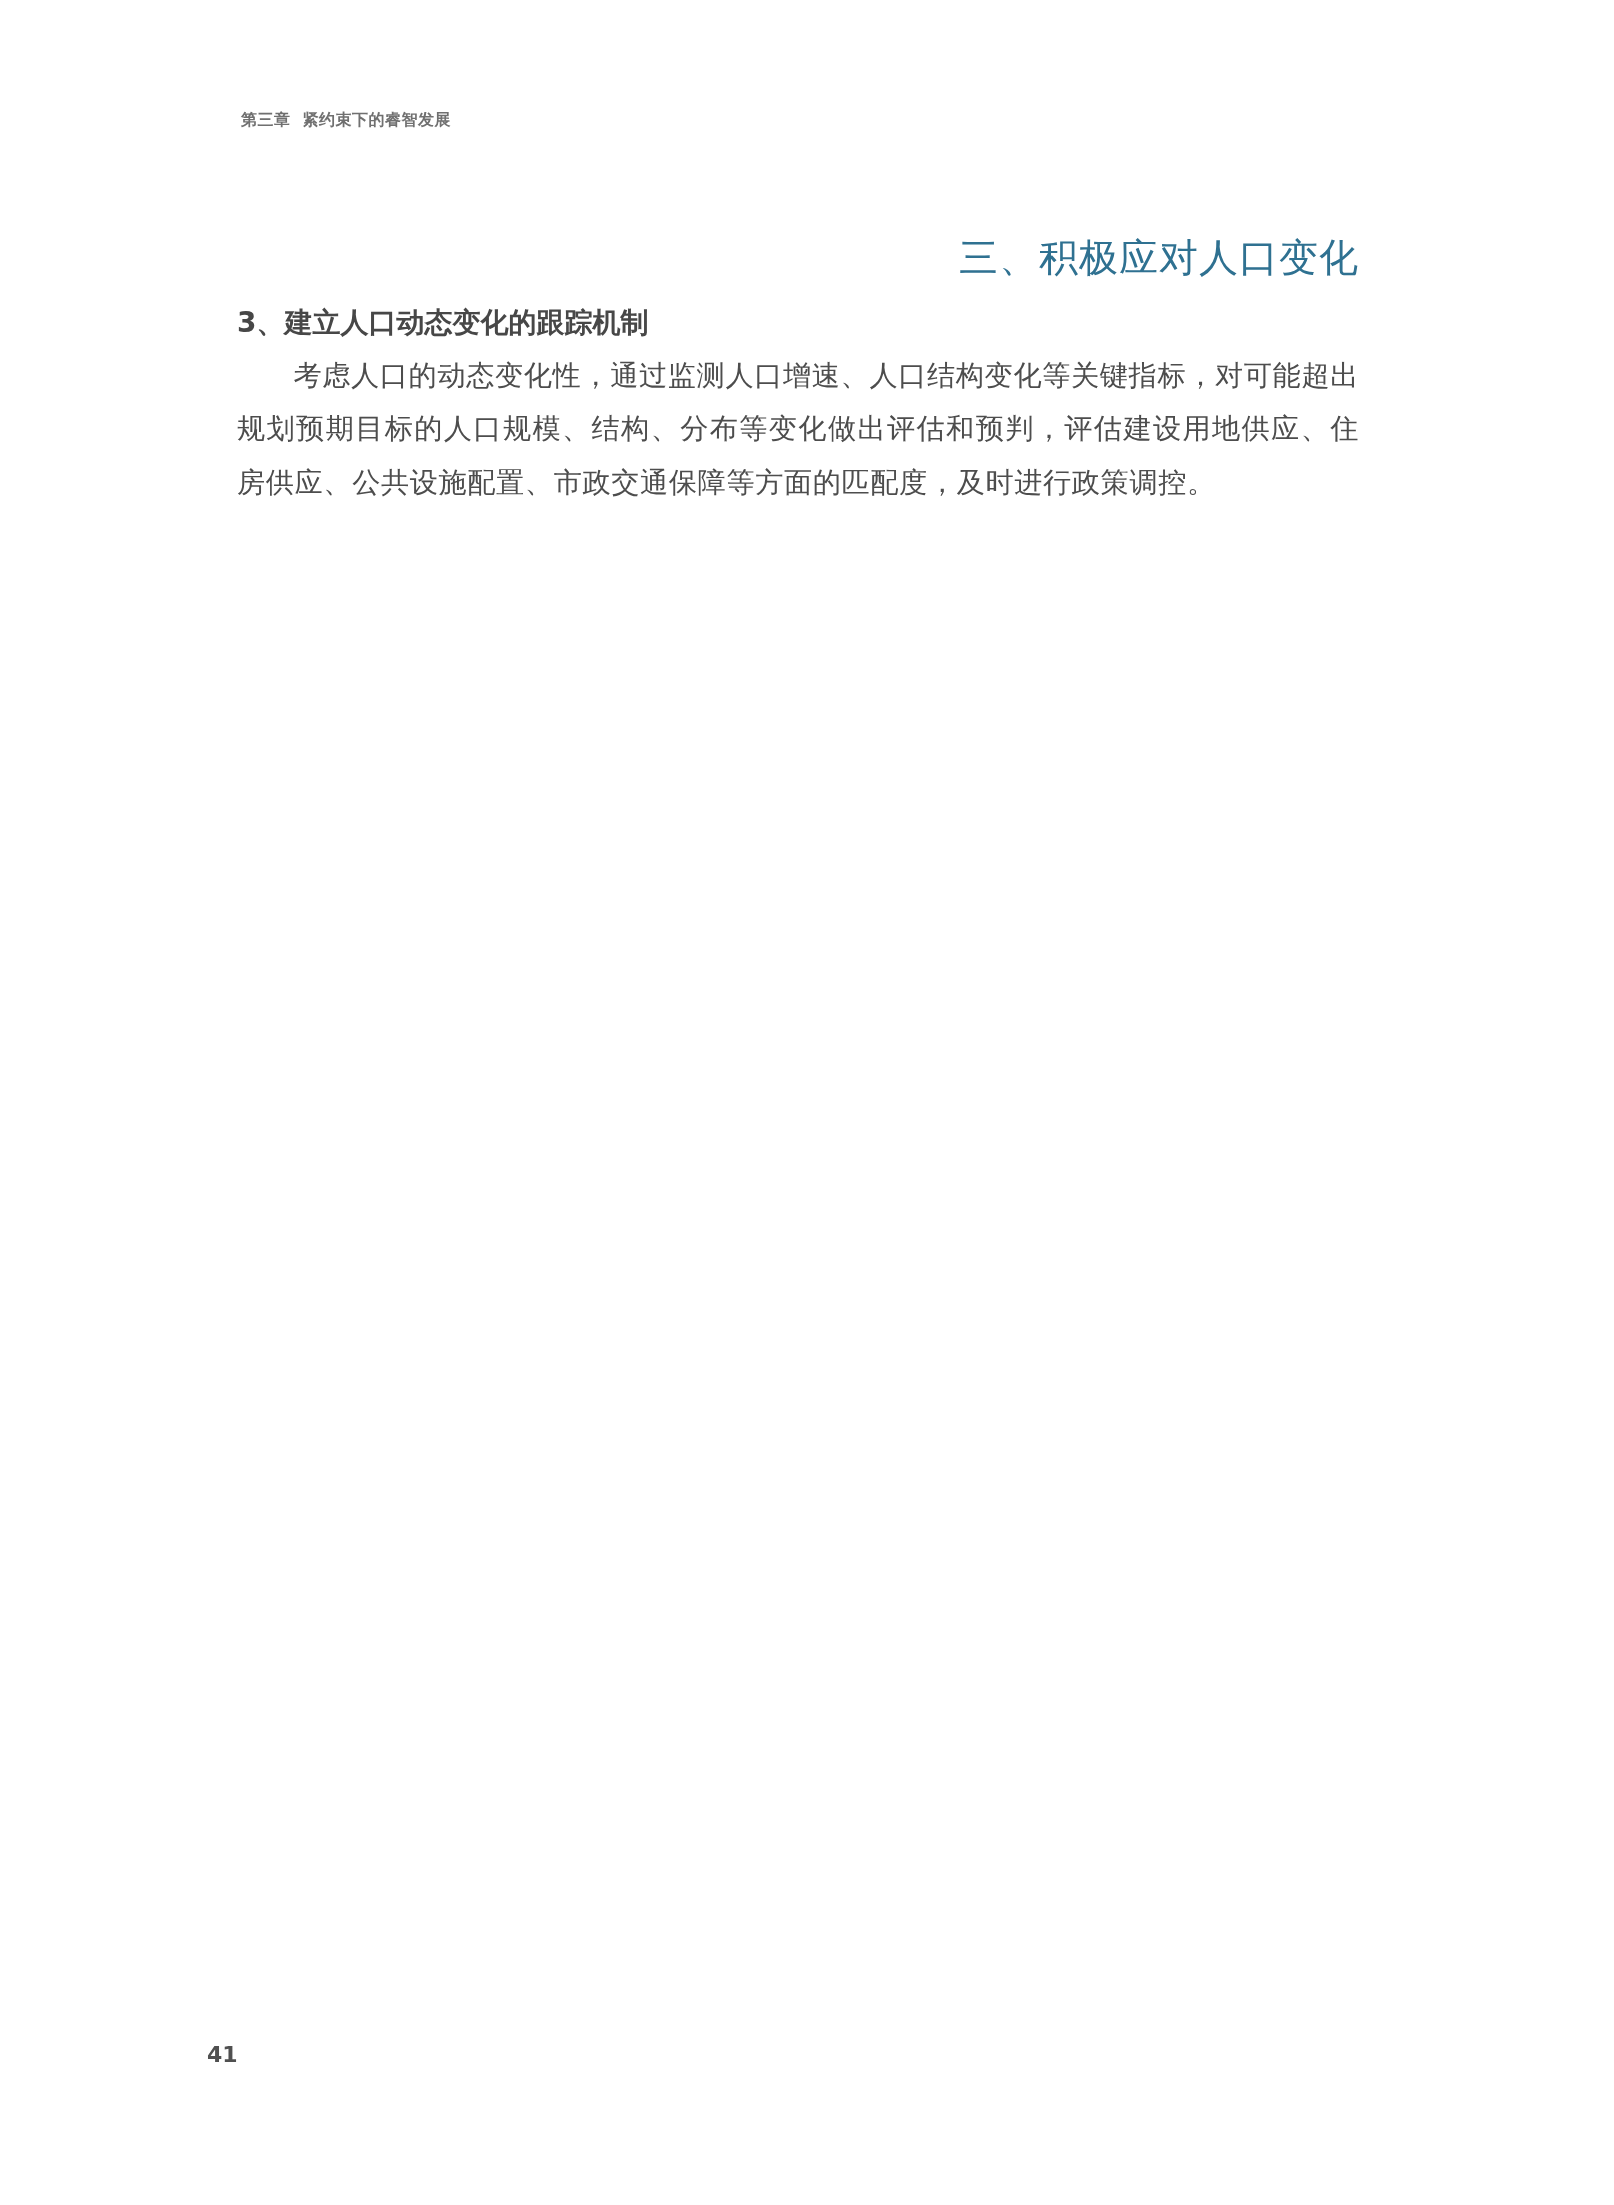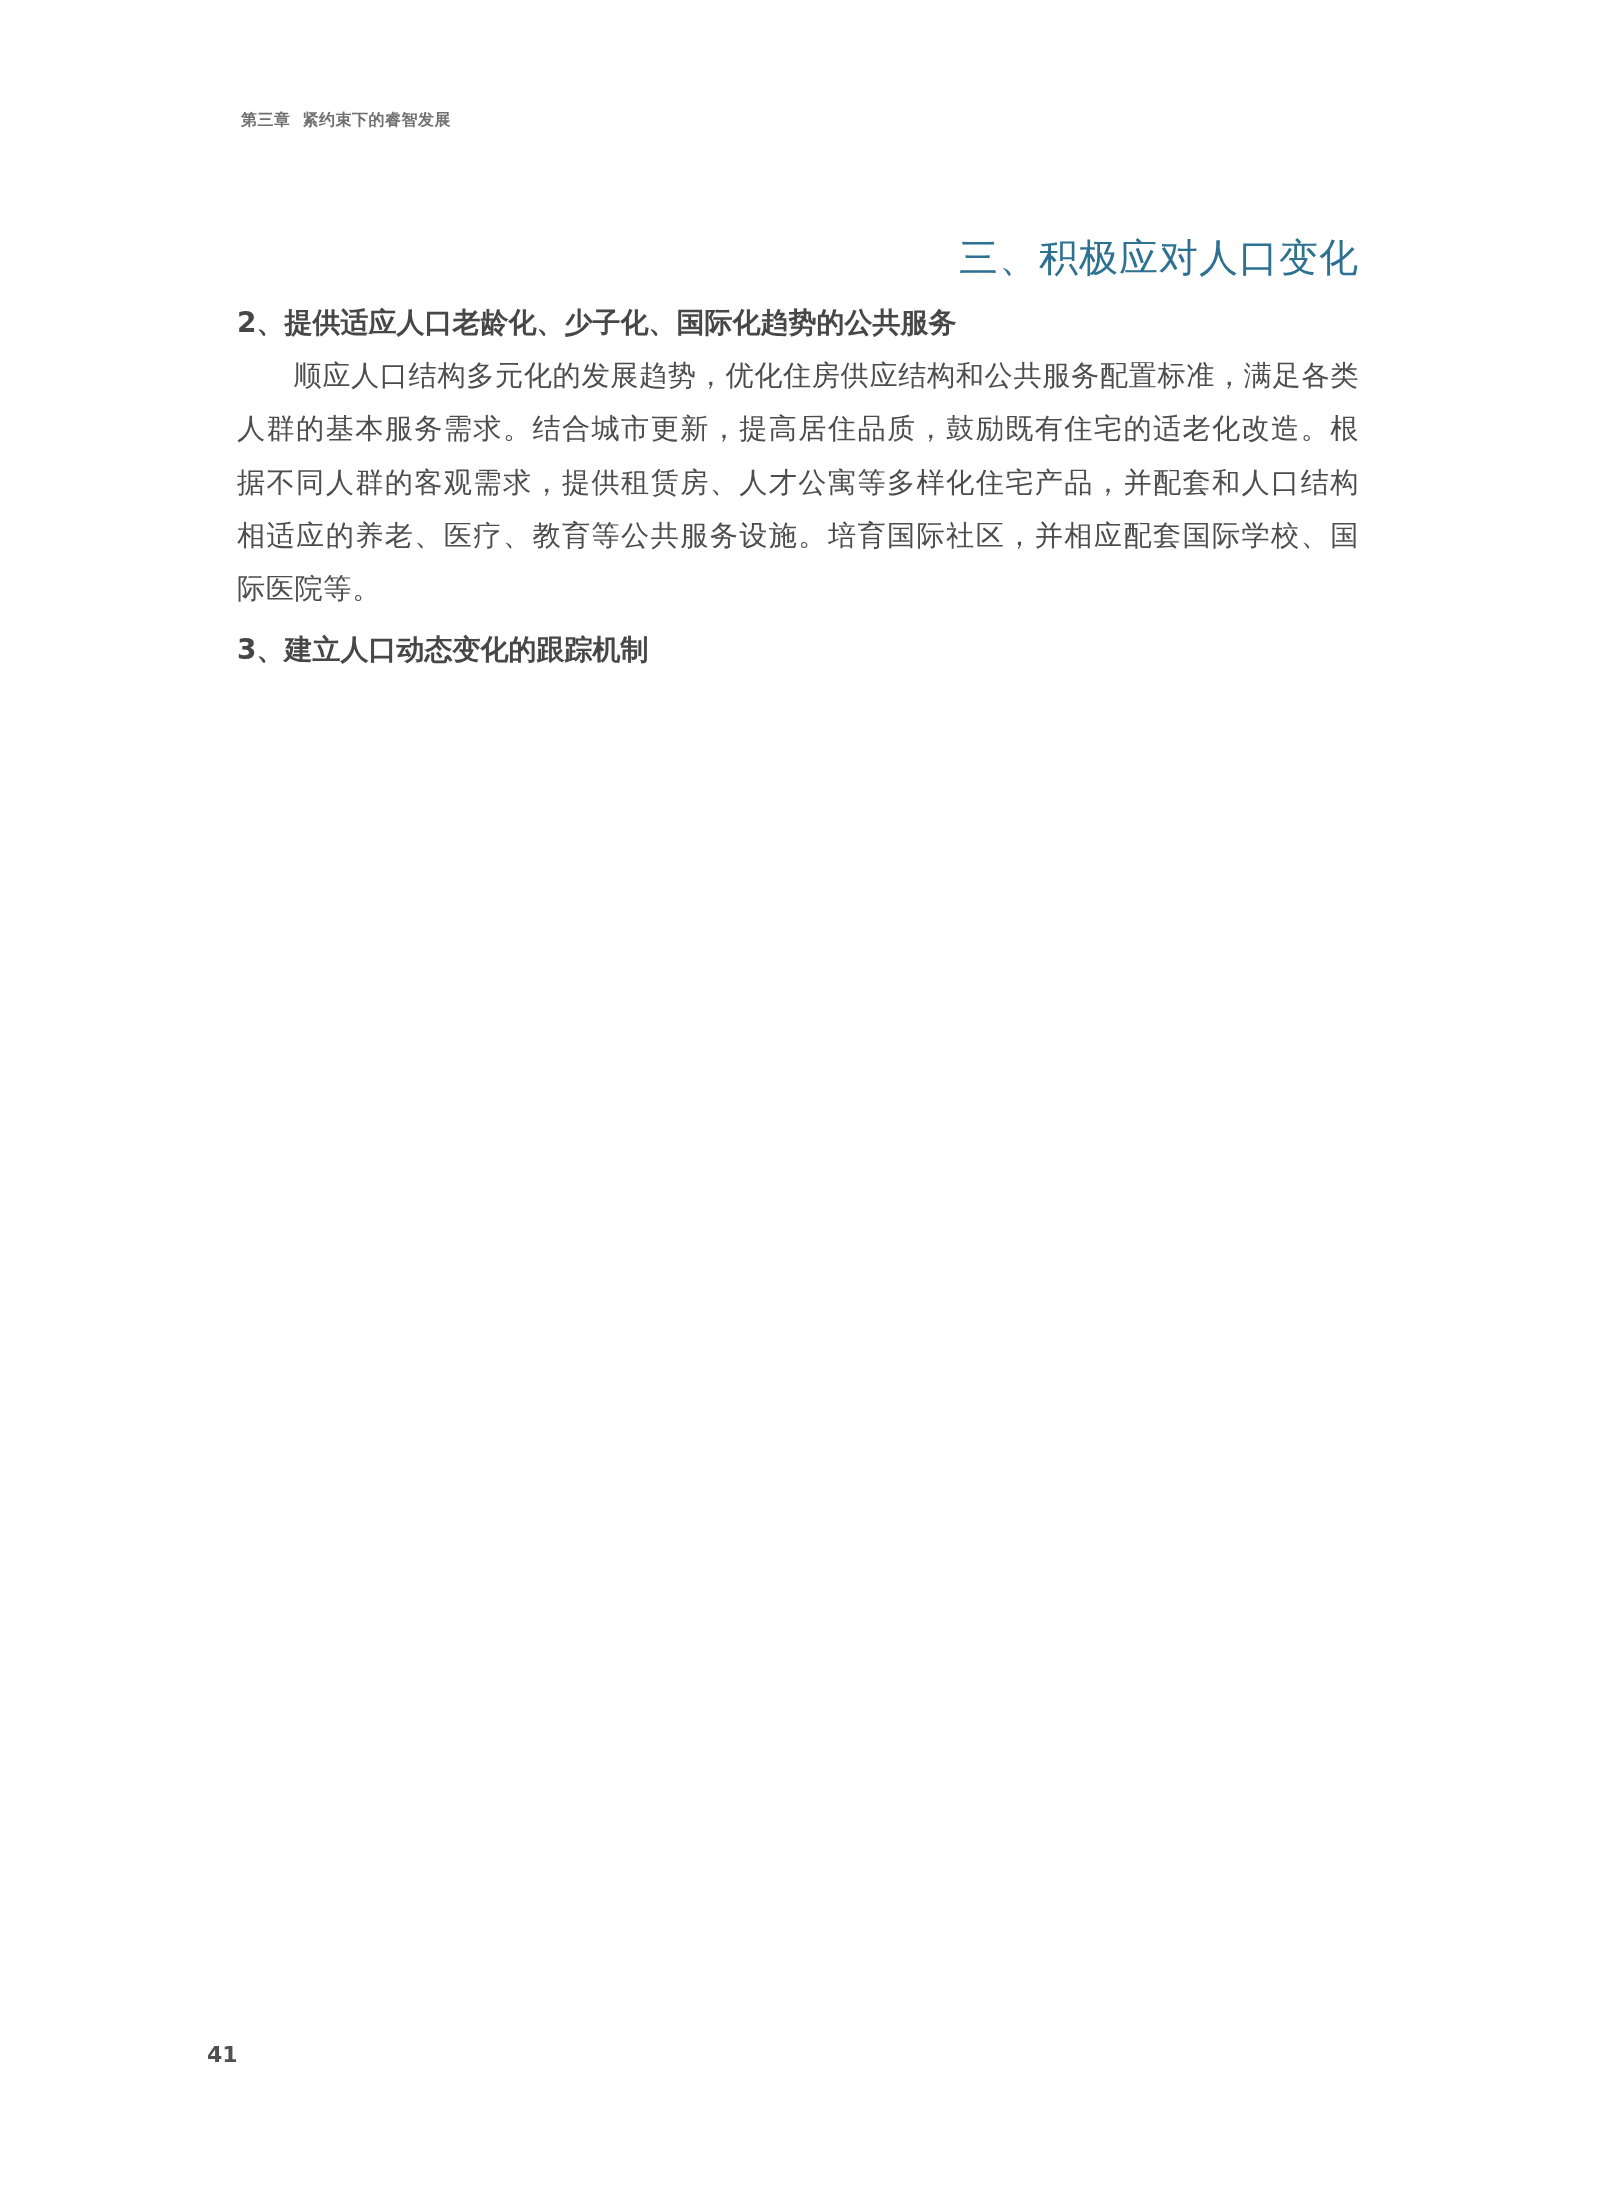--- a/index.html
+++ b/index.html
@@ -82,23 +82,20 @@
 <body>
 
 <div class="running-header">
   <span>第三章</span><span class="sep"></span><span>紧约束下的睿智发展</span>
 </div>
 
 <main class="content">
   <h1 class="section-title">三、积极应对人口变化</h1>
 
 
-  <section class="subsection" id="sub-2">
-    <h2 class="subheading">2、提供适应人口老龄化、少子化、国际化趋势的公共服务</h2>
-    <p class="paragraph">顺应人口结构多元化的发展趋势，优化住房供应结构和公共服务配置标准，满足各类人群的基本服务需求。结合城市更新，提高居住品质，鼓励既有住宅的适老化改造。根据不同人群的客观需求，提供租赁房、人才公寓等多样化住宅产品，并配套和人口结构相适应的养老、医疗、教育等公共服务设施。培育国际社区，并相应配套国际学校、国际医院等。</p>
-  </section>
 
   <section class="subsection" id="sub-3">
     <h2 class="subheading">3、建立人口动态变化的跟踪机制</h2>
+    <p class="paragraph">考虑人口的动态变化性，通过监测人口增速、人口结构变化等关键指标，对可能超出规划预期目标的人口规模、结构、分布等变化做出评估和预判，评估建设用地供应、住房供应、公共设施配置、市政交通保障等方面的匹配度，及时进行政策调控。</p>
   </section>
 </main>
 
 <div class="page-number">41</div>
 
 </body></html>

